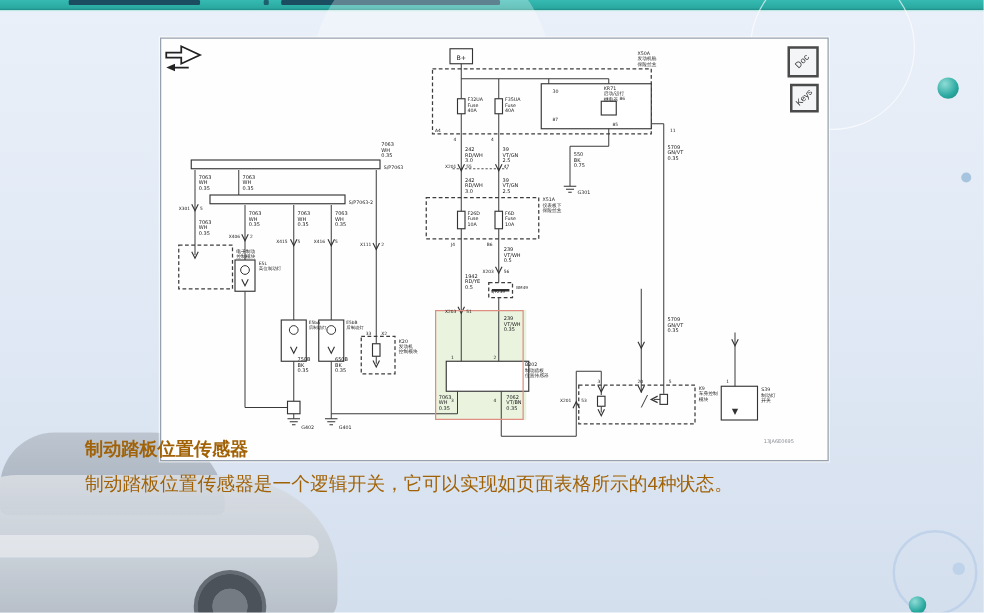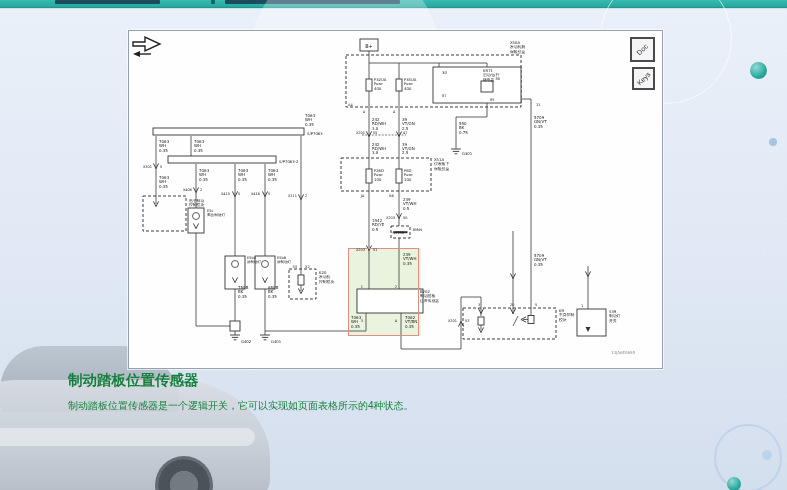--- a/index.html
+++ b/index.html
@@ -43,23 +43,23 @@
     background:#fefefe;border:1px solid #97a1ad;box-shadow:0 0 0 1px rgba(255,255,255,.6);}
   .panel svg{position:absolute;left:0;top:0;}
   
   .tool-btn{position:absolute;right:7px;background:#f3f5f7;border:2px solid #4a4a4a;
     display:flex;align-items:center;justify-content:center;cursor:pointer;box-sizing:border-box;}
   .tool-btn.b1{top:6px;width:25px;height:25px;}
   .tool-btn.b2{top:36px;width:23px;height:23px;}
   .tool-btn span{transform:rotate(-45deg);font-size:7px;color:#333;letter-spacing:0;}
   .nav-arrow{position:absolute;right:3px;top:64px;width:36px;height:30px;cursor:pointer;}
   
-  .caption{position:absolute;left:68px;top:371px;width:650px;color:#15803d;}
+  .caption{position:absolute;left:68px;top:350px;width:650px;color:#a16207;}
   .caption h1{margin:0 0 9px 0;font-size:14.5px;font-weight:bold;}
-  .caption p{margin:0;font-size:10px;}
+  .caption p{margin:0;font-size:15px;}
 </style>
 </head>
 <body>
 
 <div class="topbar">
   <div class="smudge s1"></div>
   <div class="smudge s3"></div>
   <div class="smudge s2"></div>
 </div>
 

